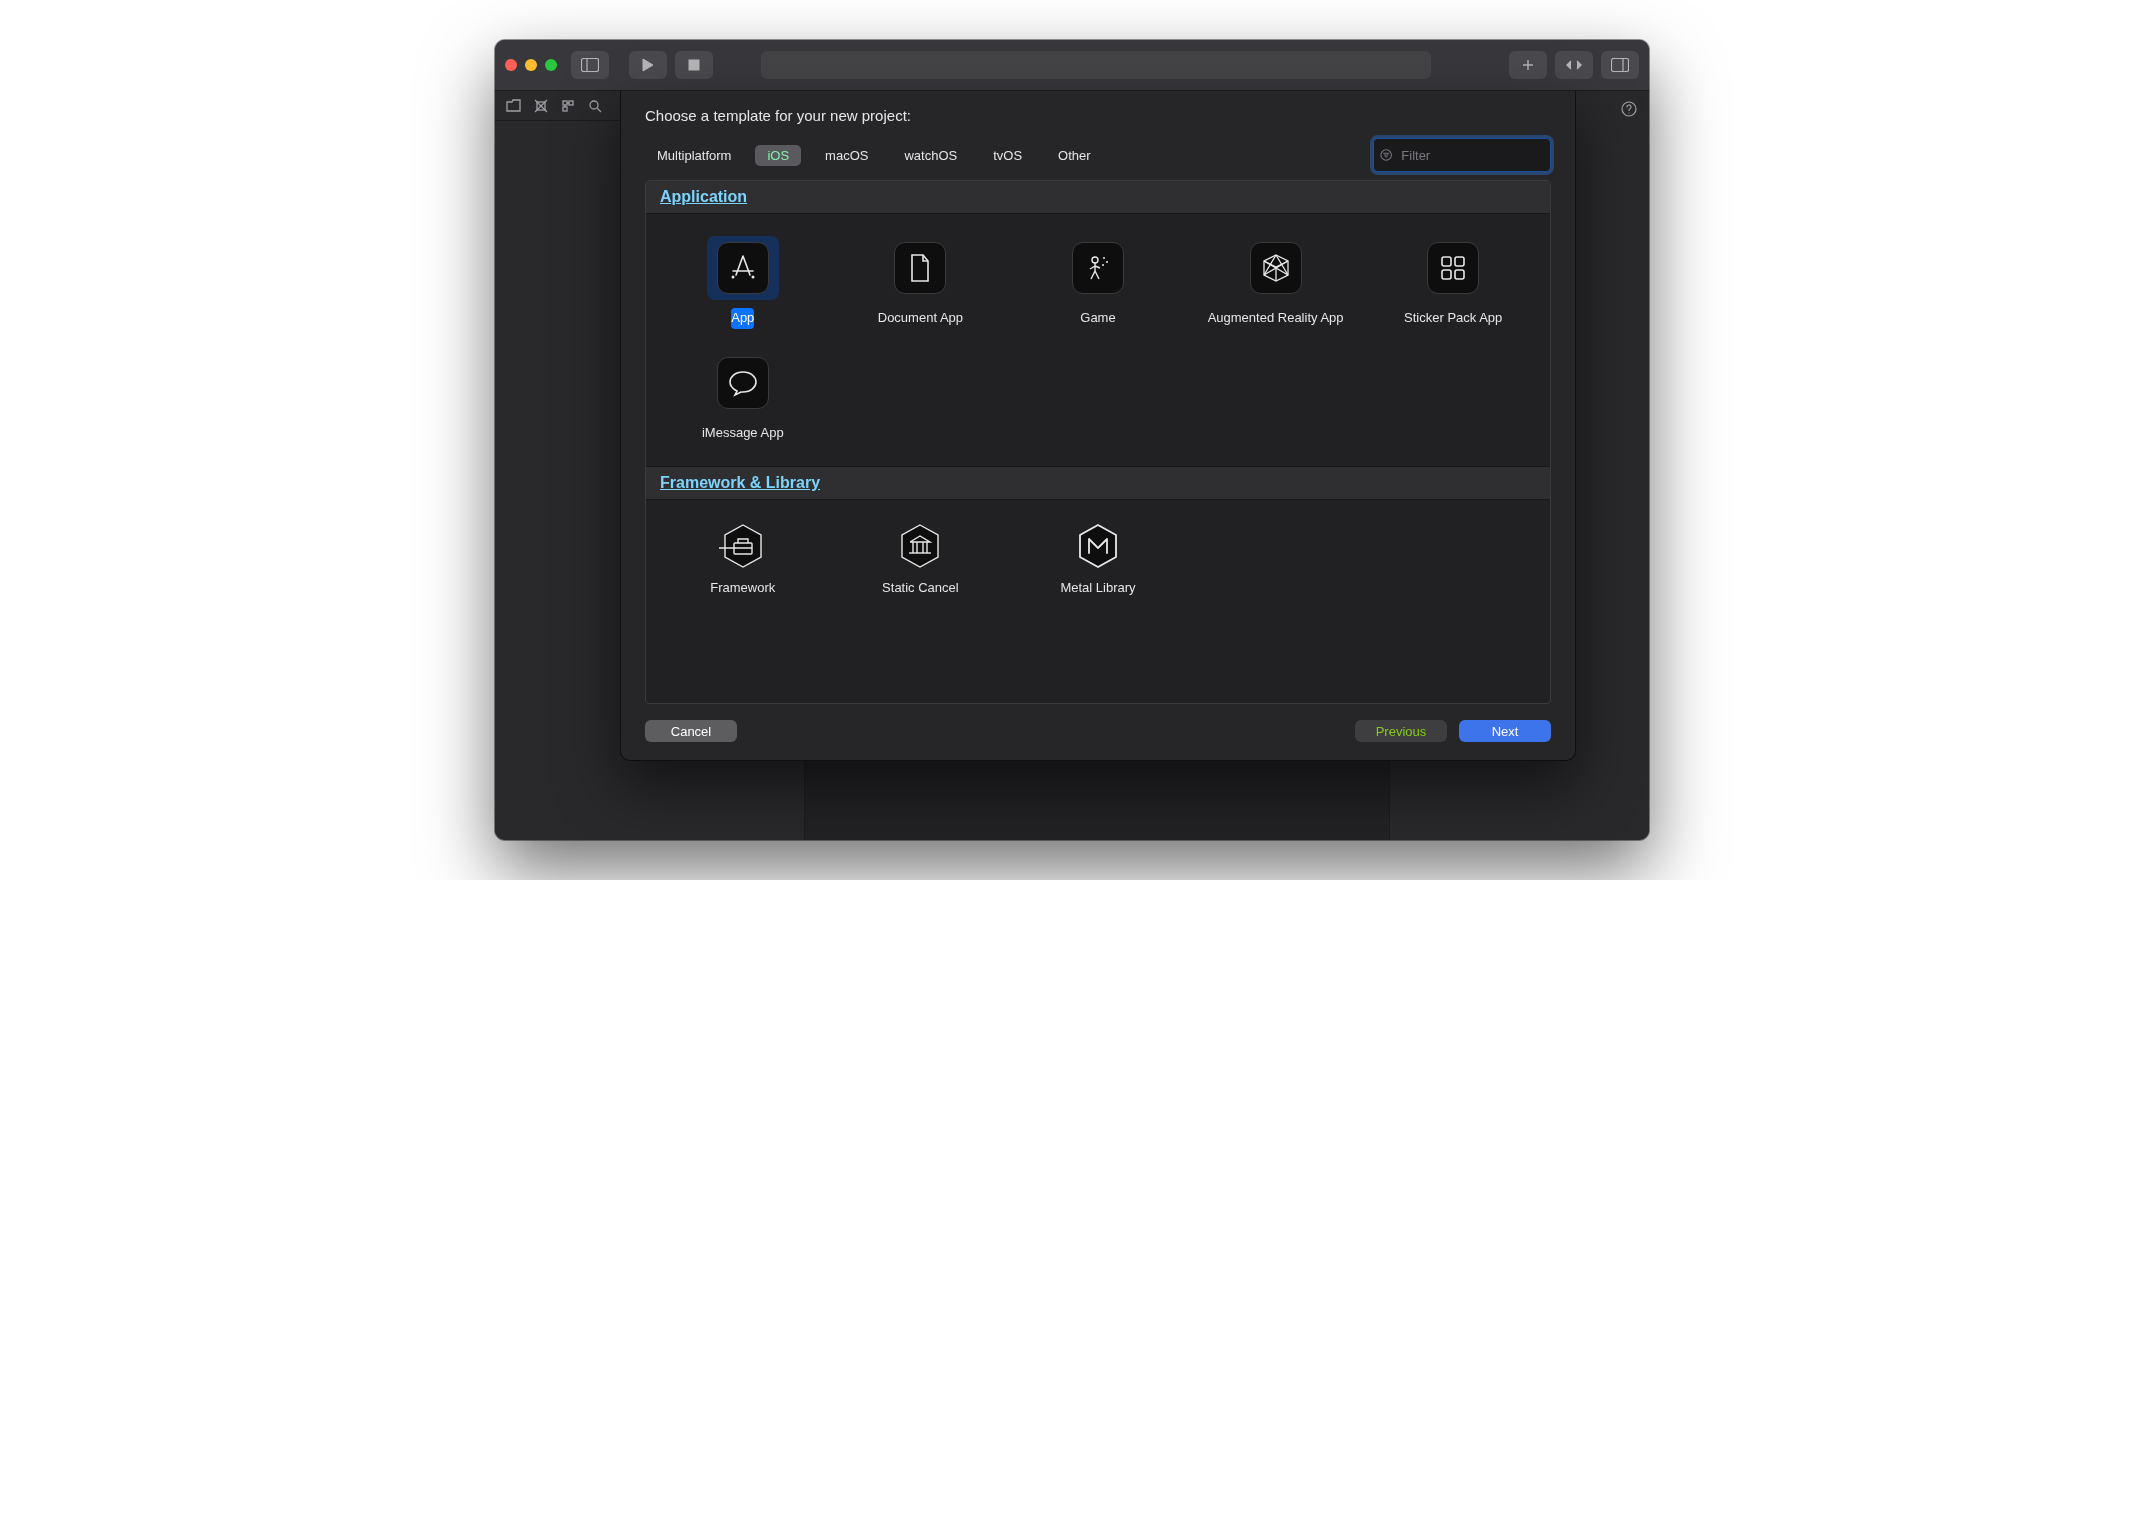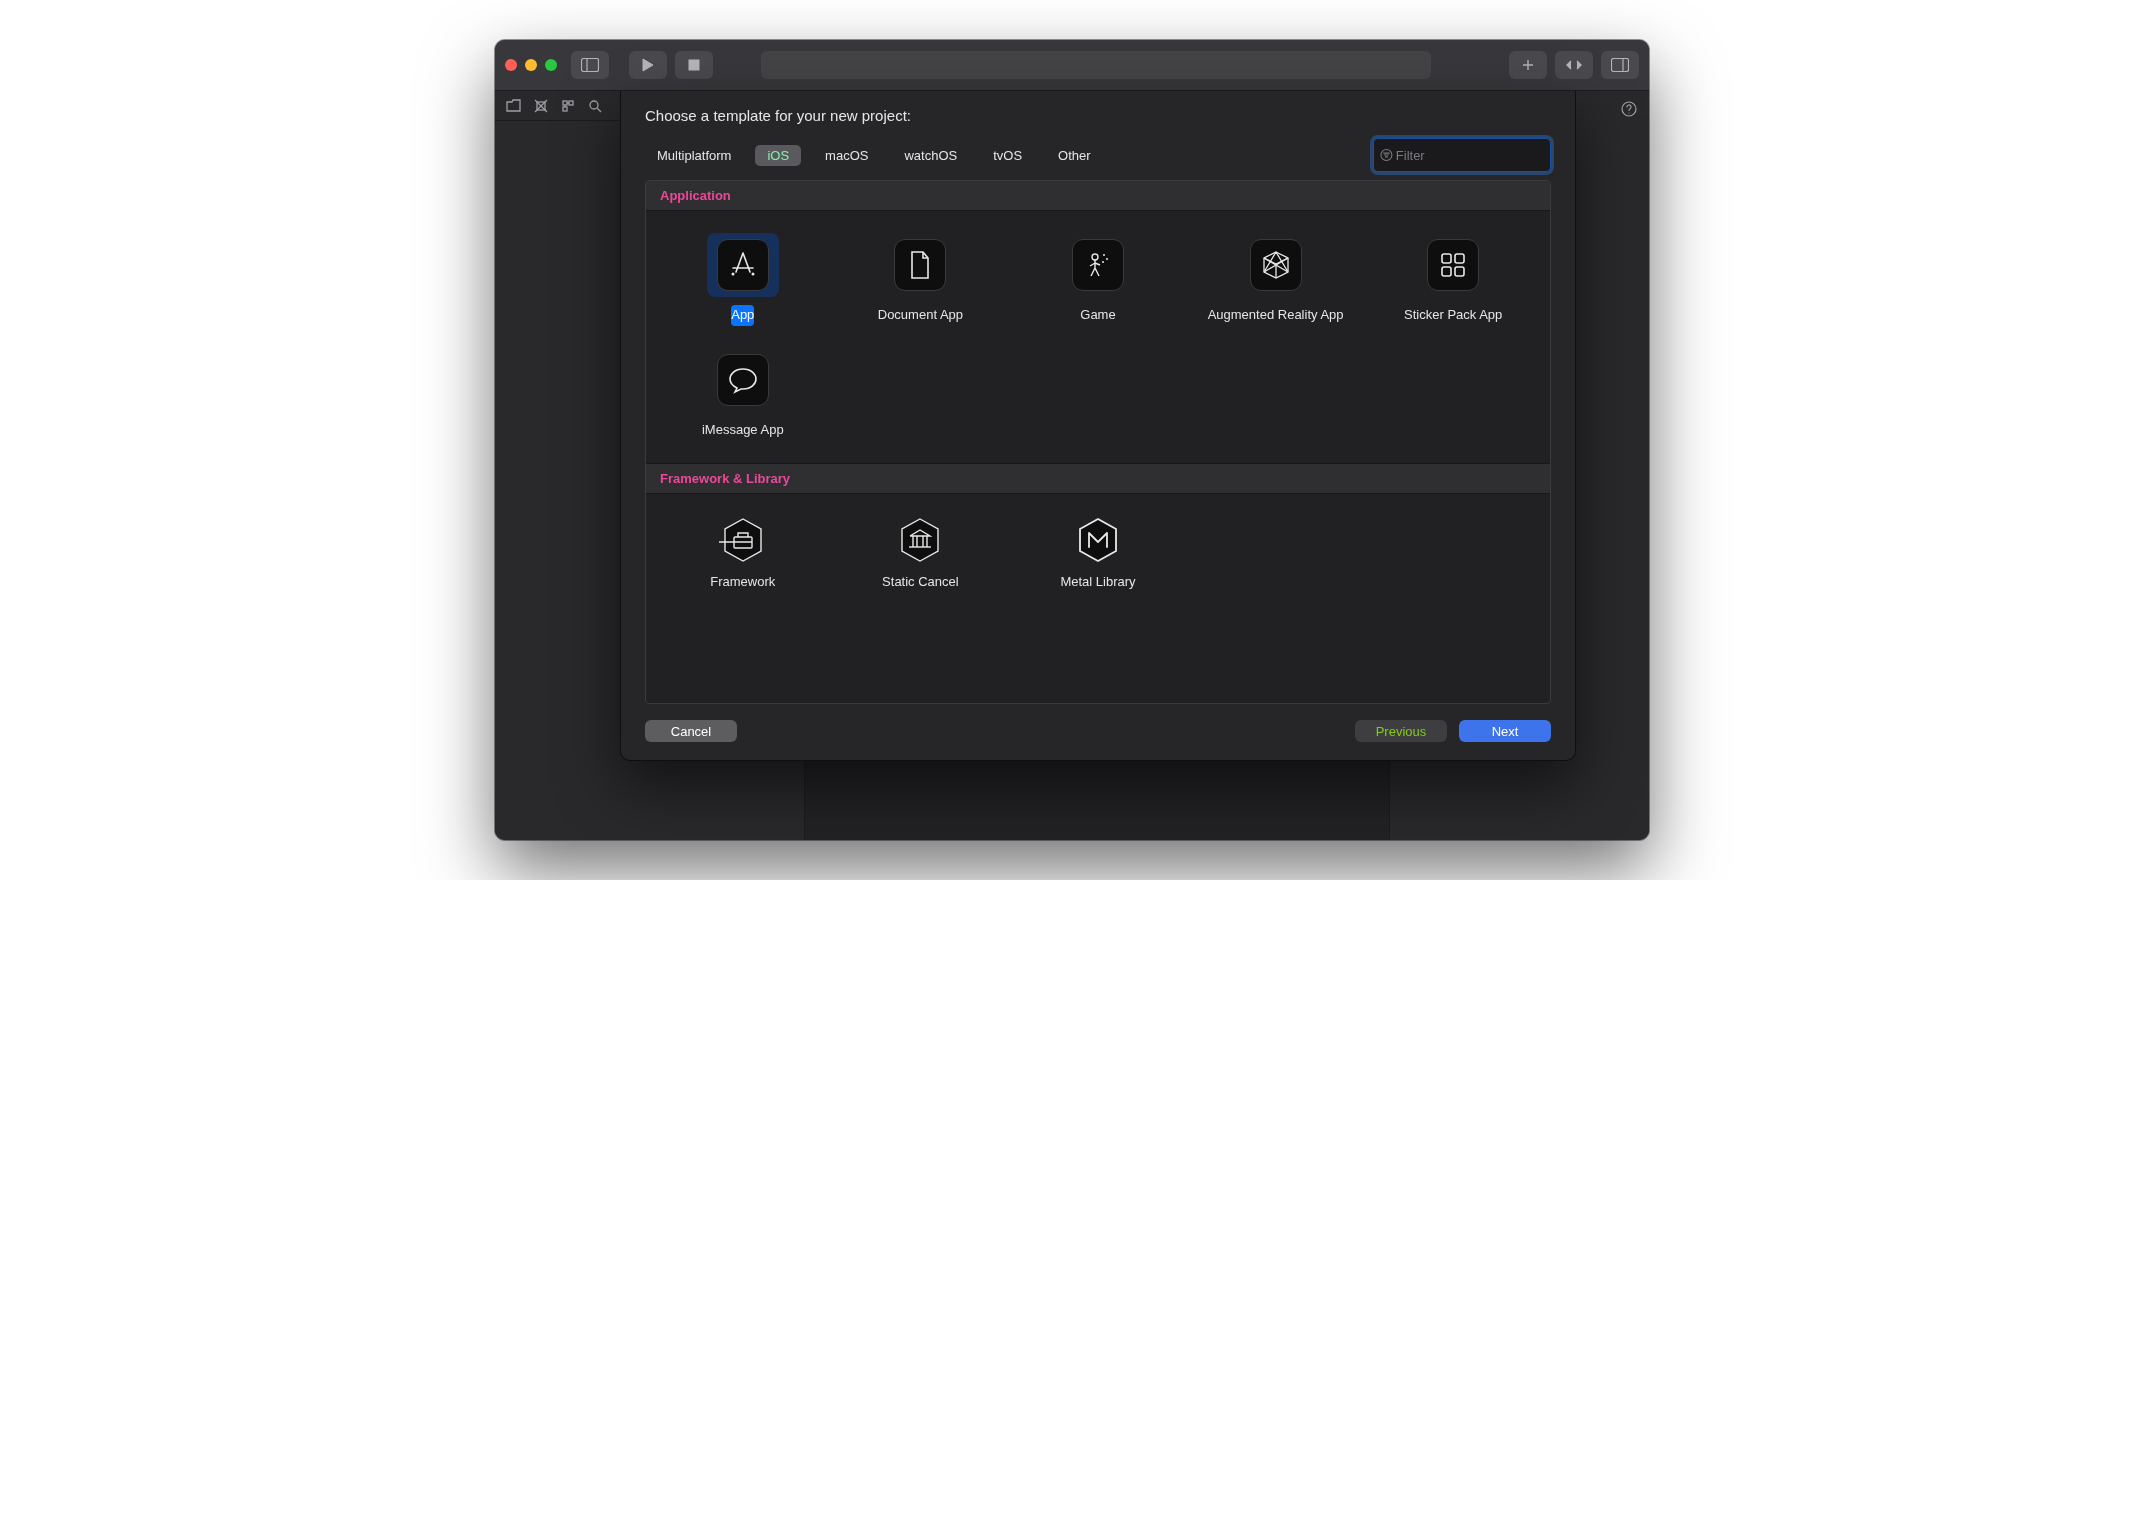--- a/index.html
+++ b/index.html
@@ -159,21 +159,21 @@
   .search {
     width: 178px;
     height: 24px;
     background: var(--bg-search);
     border: 1px solid #184f9e;
     border-radius: 5px;
     box-shadow: 0 0 0 3px rgba(46,110,200,.45);
     display: flex;
     align-items: center;
     padding: 16px 6px;
-    gap: 1px;
+    gap: 7px;
     color: var(--fg-dimmer);
     font-size: 13px;
   }
   .search svg { stroke: #7a7a80; }
   .search input {
     background: transparent;
     border: none;
     outline: none;
     color: var(--fg);
     font-size: 13px;
@@ -184,25 +184,26 @@
     flex: 1;
     border: 1px solid #3b3b3e;
     border-radius: 4px;
     overflow: hidden;
     background: #212123;
     display:flex;
     flex-direction:column;
   }
   .section-header {
     background: var(--bg-section-header);
-    color: #ec4899;
-    font-size: 13px;
+    color: #7dd3fc;
+    font-size: 16px;
     font-weight: 600;
     padding: 7px 14px;
     border-bottom: 1px solid #18181a;
+    text-decoration: underline;
   }
   .section-header + .grid { border-top:none;}
   .grid {
     display: grid;
     grid-template-columns: repeat(5, 1fr);
     padding: 14px 10px 18px;
     gap: 10px 4px;
   }
   .template {
     display: flex;

